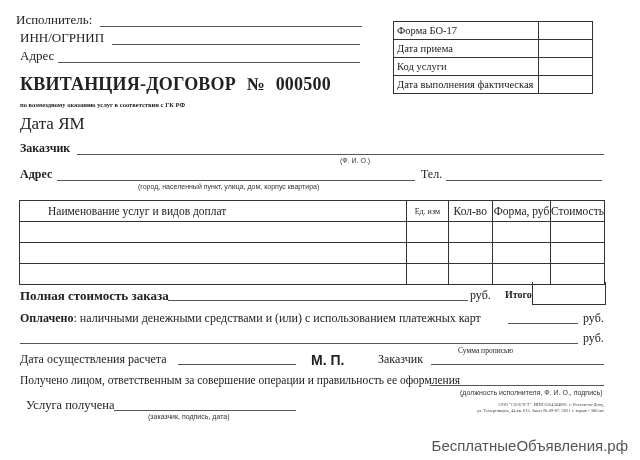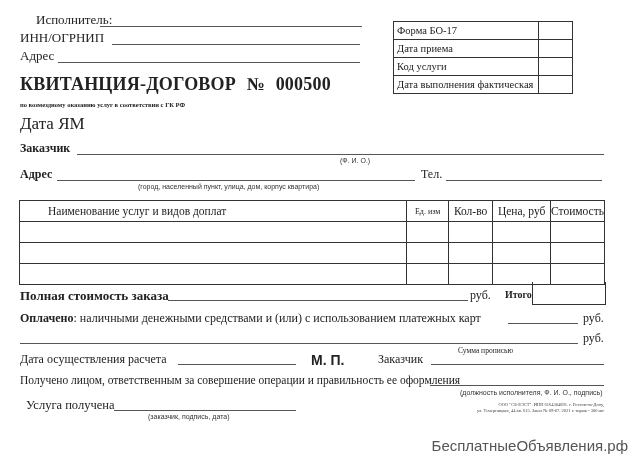--- a/index.html
+++ b/index.html
@@ -9,36 +9,36 @@
   .lbl{font-size:13px;white-space:nowrap;}
   .b{font-weight:bold;}
   .small-sans{font-family:"Liberation Sans","DejaVu Sans",sans-serif;font-size:7px;color:#333;white-space:nowrap;}
   table{border-collapse:collapse;}
   .infotab td{border:1px solid #333;font-size:10.5px;height:17px;padding:0 3px;white-space:nowrap;}
   .svc td{border:1px solid #333;height:20px;font-size:11.5px;text-align:center;white-space:nowrap;padding:0;}
 </style>
 </head>
 <body>
 
-<div class="abs lbl" style="left:36px;top:12px;">Исполнитель:</div>
+<div class="abs lbl" style="left:16px;top:12px;">Исполнитель:</div>
 <div class="line" style="left:100px;top:26px;width:262px;"></div>
 <div class="abs lbl" style="left:20px;top:30px;">ИНН/ОГРНИП</div>
 <div class="line" style="left:112px;top:44px;width:248px;"></div>
 <div class="abs lbl" style="left:20px;top:48px;">Адрес</div>
 <div class="line" style="left:58px;top:62px;width:302px;"></div>
 
 <div class="abs b" style="left:20px;top:74px;font-size:18px;letter-spacing:0.2px;white-space:nowrap;">
   <span>КВИТАНЦИЯ-ДОГОВОР</span>
   <span style="margin-left:6px;">№</span>
   <span style="margin-left:6px;">000500</span>
 </div>
 <div class="abs b" style="left:20px;top:101px;font-size:6.5px;white-space:nowrap;">по возмездному оказанию услуг в соответствии с ГК РФ</div>
 <div class="abs" style="left:20px;top:114px;font-size:17px;white-space:nowrap;">Дата ЯМ</div>
 
-<table class="infotab abs" style="left:393px;top:21px;width:180px;">
+<table class="infotab abs" style="left:393px;top:21px;width:200px;">
   <tbody>
     <tr>
         <td style="width:138px;">Форма БО-17</td>
         <td></td>
       </tr>
     <tr>
         <td>Дата приема</td>
         <td></td>
       </tr>
     <tr>
@@ -61,21 +61,21 @@
 <div class="abs lbl" style="left:421px;top:167px;font-size:12px;">Тел.</div>
 <div class="line" style="left:446px;top:180px;width:156px;"></div>
 <div class="abs small-sans" style="left:138px;top:183px;">(город, населенный пункт, улица, дом, корпус квартира)</div>
 
 <table class="svc abs" style="left:19px;top:200px;width:586px;">
   <thead>
     <tr>
       <td style="width:366px;text-align:left;padding-left:28px;">Наименование услуг и видов доплат</td>
       <td style="width:41px;font-size:8px;">Ед. изм</td>
       <td style="width:44px;">Кол-во</td>
-      <td style="width:57px;">Цена, руб</td>
+      <td style="width:57px;">Форма, руб</td>
       <td>Стоимость</td>
     </tr>
   </thead>
   <tbody>
     <tr>
       <td></td>
       <td></td>
       <td></td>
       <td></td>
       <td></td>

